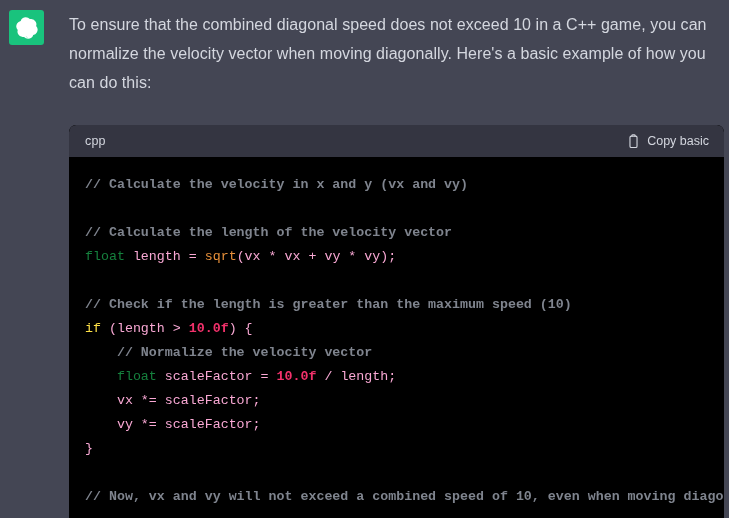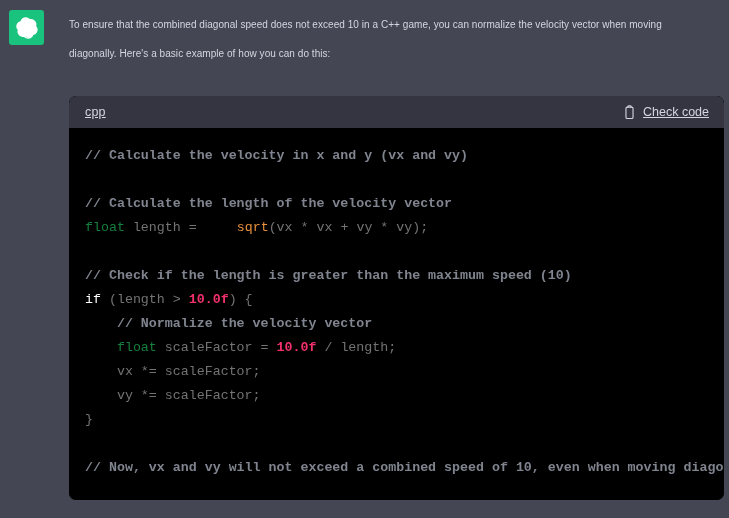--- a/index.html
+++ b/index.html
@@ -35,21 +35,21 @@
   .avatar svg { display: block; }
 
   .message-body {
     margin-left: 25px;
     flex: 1 1 auto;
     min-width: 0;
     padding-top: 1px;
   }
 
   .intro-paragraph {
-    font-size: 10px;
+    font-size: 16px;
     line-height: 29px;
     color: #d4d7df;
     letter-spacing: 0.05px;
     margin: 0;
     max-width: 640px;
   }
 
   .code-block {
     margin-top: 28px;
     width: 655px;
@@ -59,21 +59,20 @@
   }
 
   .code-header {
     background: #343541;
     height: 32px;
     display: flex;
     align-items: center;
     justify-content: space-between;
     padding: 0 15px 0 16px;
     border-radius: 7px 7px 0 0;
-    text-decoration: underline;
   }
   .code-lang {
     font-size: 12.5px;
     color: #d3d6de;
     letter-spacing: 0.2px;
   }
   .copy-code {
     display: flex;
     align-items: center;
     gap: 7px;
@@ -92,24 +91,24 @@
     line-height: 24px;
     white-space: pre;
     overflow: hidden;
     border-radius: 0 0 7px 7px;
   }
   .code-line { height: 24px; }
   .code-line.blank { height: 24px; }
 
   .tok-comment  { color: #7f848e; font-weight: bold; }
   .tok-keyword  { color: #15803d; }
-  .tok-control  { color: #ffffff; }
-  .tok-func     { color: #e8903a; margin-left: 32px; }
+  .tok-control  { color: #fde047; }
+  .tok-func     { color: #e8903a; }
   .tok-number   { color: #f2316b; font-weight: bold; }
-  .tok-plain    { color: #737373; }
+  .tok-plain    { color: #f9a8d4; }
 </style>
 </head>
 <body>
 
 <div class="message-row">
 
   <div class="avatar">
     <span>
       <svg width="22" height="22" viewBox="0 0 41 41" fill="none" xmlns="http://www.w3.org/2000/svg">
         <path d="M37.532 16.87a9.963 9.963 0 0 0-.856-8.184 10.078 10.078 0 0 0-10.855-4.835A9.964 9.964 0 0 0 18.306.5a10.079 10.079 0 0 0-9.614 6.977 9.967 9.967 0 0 0-6.664 4.834 10.08 10.08 0 0 0 1.24 11.817 9.965 9.965 0 0 0 .856 8.185 10.079 10.079 0 0 0 10.855 4.835 9.965 9.965 0 0 0 7.516 3.35 10.078 10.078 0 0 0 9.617-6.981 9.967 9.967 0 0 0 6.663-4.834 10.079 10.079 0 0 0-1.243-11.813zM22.498 37.886a7.474 7.474 0 0 1-4.799-1.735c.61.-.033.167-.0936.22-.1313l7.967-4.6a1.294 1.294 0 0 0 .654-1.135V19.053l3.366 1.945a.12.12 0 0 1 .066.092v9.299a7.505 7.505 0 0 1-7.474 7.497zM6.392 31.006a7.471 7.471 0 0 1-.894-5.023c.58.035.16.095.23.135l7.967 4.6a1.297 1.297 0 0 0 1.308 0l9.724-5.614v3.89a.12.12 0 0 1-.48.103l-8.05 4.649a7.504 7.504 0 0 1-10.237-2.74zM4.297 13.62A7.469 7.469 0 0 1 8.2 10.333c0 .067-.4.185-.4.267v9.2a1.296 1.296 0 0 0 .654 1.132l9.723 5.614-3.366 1.944a.12.12 0 0 1-.114.01L7.04 23.856a7.504 7.504 0 0 1-2.743-10.237zm27.658 6.437l-9.724-5.615 3.367-1.943a.121.121 0 0 1 .113-.01l8.052 4.648a7.498 7.498 0 0 1-1.158 13.528v-9.476a1.293 1.293 0 0 0-.65-1.132zm3.35-5.043c-.57-.035-.16-.095-.23-.135l-7.967-4.6a1.298 1.298 0 0 0-1.308 0l-9.723 5.614v-3.89a.12.12 0 0 1 .048-.104l8.05-4.646a7.497 7.497 0 0 1 11.13 7.76zm-21.072 6.928l-3.367-1.944a.12.12 0 0 1-.065-.093v-9.299a7.497 7.497 0 0 1 12.293-5.756 6.94 6.94 0 0 0-.221.128l-7.967 4.6a1.294 1.294 0 0 0-.654 1.132l-.019 11.232zm1.829-3.943l4.33-2.501 4.332 2.5v5l-4.331 2.5-4.331-2.5V18z" fill="#ffffff"></path>
@@ -126,21 +125,21 @@
       <div class="code-header">
         <span class="code-lang">cpp</span>
 
         <div class="copy-code">
           <span>
             <svg width="13" height="15" viewBox="0 0 14 16" fill="none" xmlns="http://www.w3.org/2000/svg">
               <rect x="3.2" y="2.2" width="7.6" height="12.2" rx="1.4" stroke="#d3d6de" stroke-width="1.2"></rect>
               <path d="M5.3 2.3V1.6a.9.9 0 0 1 .9-.9h1.6a.9.9 0 0 1 .9.9v.7" stroke="#d3d6de" stroke-width="1.2" stroke-linecap="round"></path>
             </svg>
           </span>
-          <span>Check code</span>
+          <span>Copy basic</span>
         </div>
       </div>
 
       <div class="code-body"><div class="code-line"><span class="tok-comment">// Calculate the velocity in x and y (vx and vy)</span></div><div class="code-line blank">&nbsp;</div><div class="code-line"><span class="tok-comment">// Calculate the length of the velocity vector</span></div><div class="code-line"><span class="tok-keyword">float</span><span class="tok-plain"> length = </span><span class="tok-func">sqrt</span><span class="tok-plain">(vx * vx + vy * vy);</span></div><div class="code-line blank">&nbsp;</div><div class="code-line"><span class="tok-comment">// Check if the length is greater than the maximum speed (10)</span></div><div class="code-line"><span class="tok-control">if</span><span class="tok-plain"> (length &gt; </span><span class="tok-number">10.0f</span><span class="tok-plain">) {</span></div><div class="code-line"><span class="tok-comment">    // Normalize the velocity vector</span></div><div class="code-line"><span class="tok-plain">    </span><span class="tok-keyword">float</span><span class="tok-plain"> scaleFactor = </span><span class="tok-number">10.0f</span><span class="tok-plain"> / length;</span></div><div class="code-line"><span class="tok-plain">    vx *= scaleFactor;</span></div><div class="code-line"><span class="tok-plain">    vy *= scaleFactor;</span></div><div class="code-line"><span class="tok-plain">}</span></div><div class="code-line blank">&nbsp;</div><div class="code-line"><span class="tok-comment">// Now, vx and vy will not exceed a combined speed of 10, even when moving diagonally</span></div></div>
 
     </div>
 
   </div>
 </div>
 

